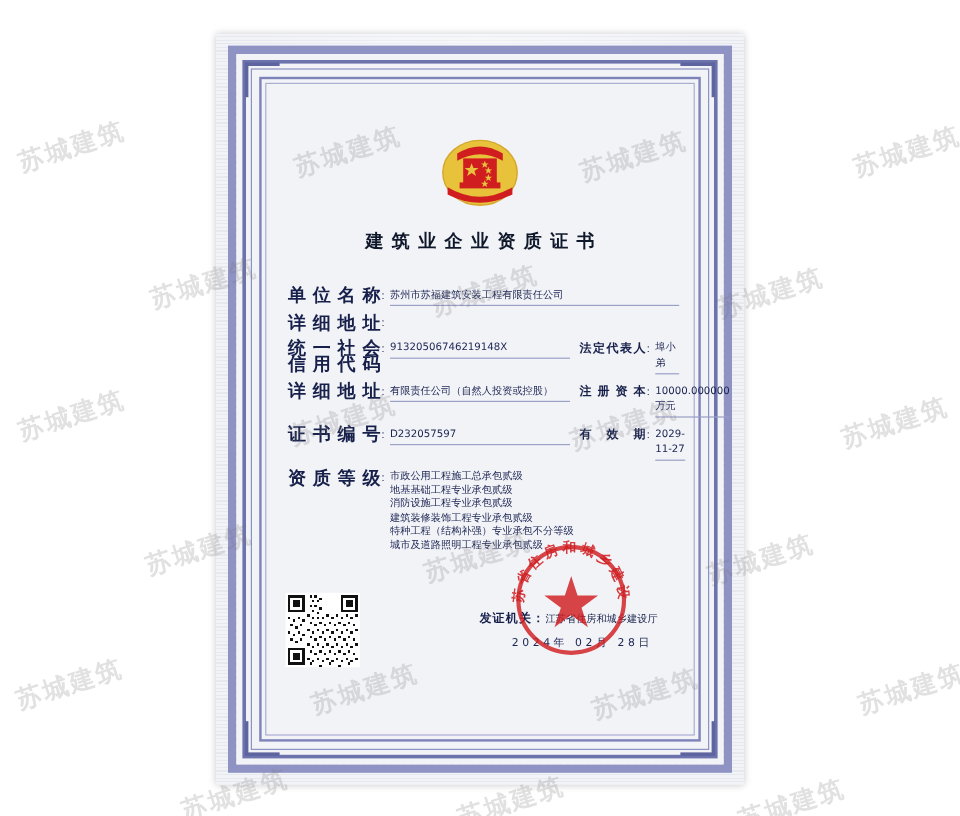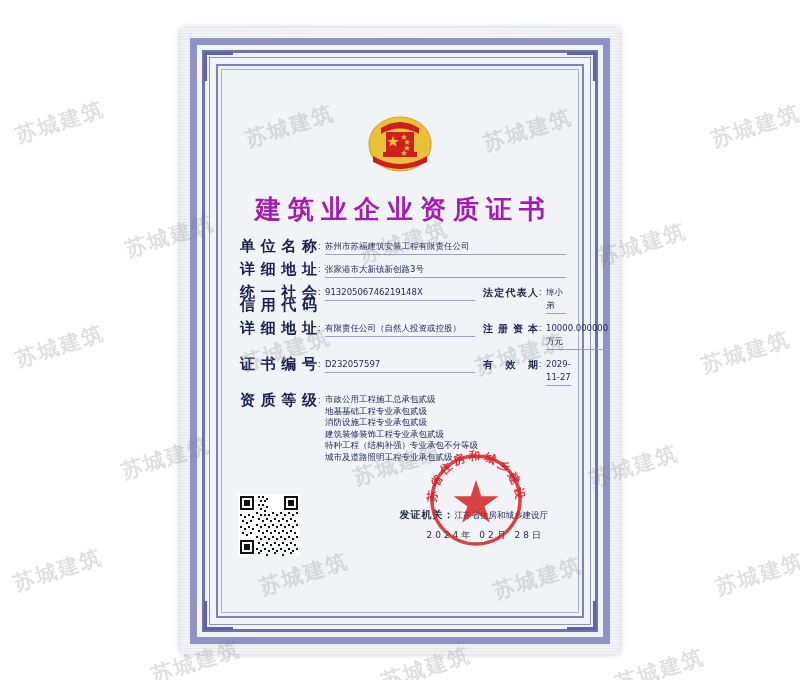--- a/index.html
+++ b/index.html
@@ -132,23 +132,23 @@
     height: 66px;
   }
 
   
   .title {
     position: absolute;
     top: 118px;
     left: 0;
     right: 0;
     text-align: center;
-    font-size: 26px;
+    font-size: 15px;
     font-weight: bold;
-    color: #a21caf;
+    color: #0f172a;
     letter-spacing: 7px;
     text-indent: 7px;
     font-family: "DejaVu Sans", "Liberation Sans", sans-serif;
   }
 
   
   .fields {
     position: absolute;
     top: 166px;
     left: 14px;
@@ -308,21 +308,20 @@
 
       <div class="row">
         <div class="lab">单位名称</div>
         <div class="colon">:</div>
         <div class="val">苏州市苏福建筑安装工程有限责任公司</div>
       </div>
 
       <div class="row">
         <div class="lab">详细地址</div>
         <div class="colon">:</div>
-        <div class="val">张家港市大新镇新创路3号</div>
       </div>
 
       <div class="row">
         <div class="lab">统一社会信用代码</div>
         <div class="colon">:</div>
         <div class="val half-left">91320506746219148X</div>
         <div class="lab-sm">法定代表人</div>
         <div class="colon">:</div>
         <div class="val val-right">埠小弟</div>
       </div>

